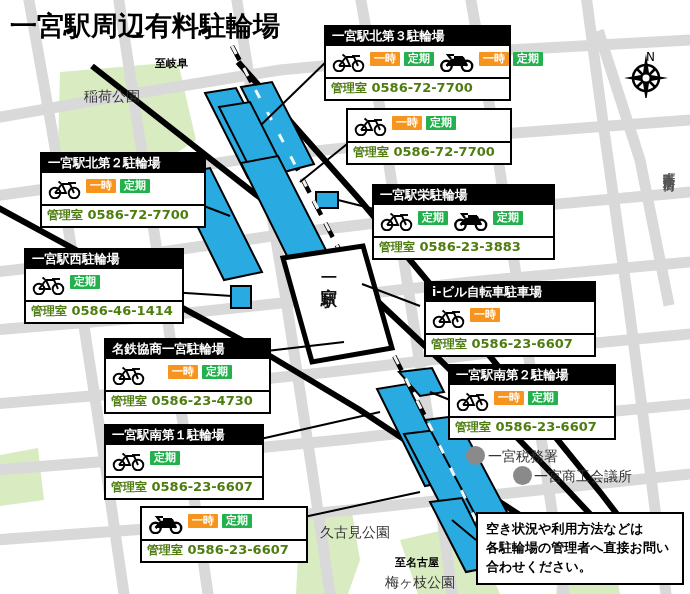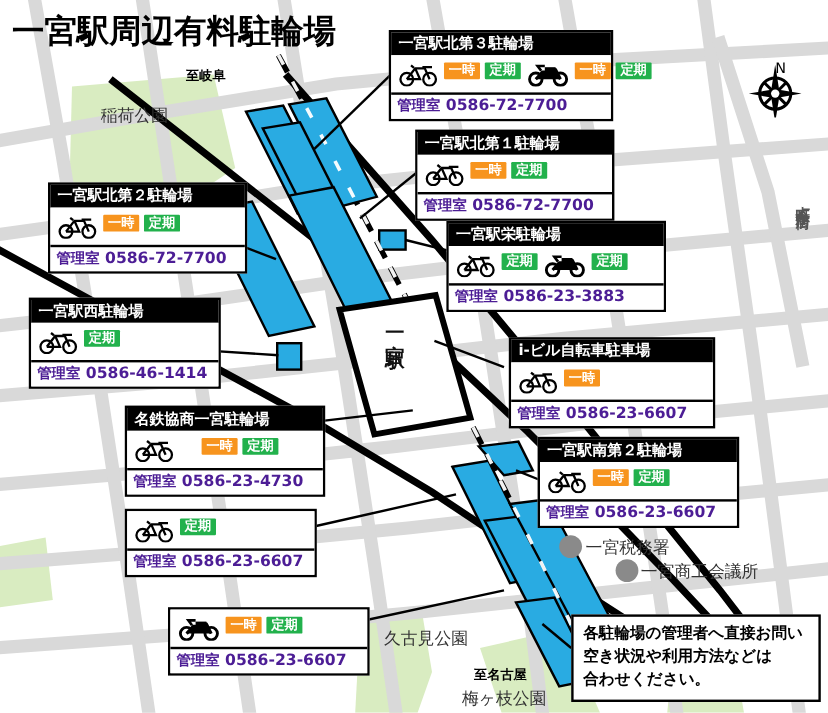--- a/index.html
+++ b/index.html
@@ -50,32 +50,32 @@
   .ib-head{
     background:#000;color:#fff;font-weight:bold;
     font-size:12.5px;padding:2px 6px 3px 6px;white-space:nowrap;line-height:1.15;
   }
   .ib-body{
     display:flex;align-items:center;gap:5px;
     padding:3px 6px;background:#fff;min-height:25px;
   }
   .ib-foot{
     border-top:2px solid #000;background:#fff;
-    font-size:13px;font-weight:bold;color:#4c1d95;
+    font-size:13px;font-weight:bold;color:#4d7c0f;
     padding:1px 5px 2px 5px;white-space:nowrap;letter-spacing:0px;
   }
   .ib-foot .kanri{font-size:12px;}
   .vehgroup{display:flex;align-items:flex-start;gap:4px;}
   .veh-ic{flex:0 0 auto;display:block;}
   .tag{
     color:#fff;font-weight:bold;font-size:11px;
     padding:1.5px 4px 2px 4px;line-height:1;white-space:nowrap;border-radius:1px;
   }
   .tag.ichiji{background:#f7941e;}
-  .tag.teiki{background:#22b14c;}
+  .tag.teiki{background:#22b14c;font-family:Liberation Serif, serif;}
 
   
   .notebox{
     position:absolute;background:#fff;border:2px solid #000;
     font-size:13px;font-weight:bold;color:#000;line-height:1.45;
     padding:6px 8px;box-sizing:border-box;
   }
   .notebox div{white-space:nowrap;}
 </style>
 </head>
@@ -220,21 +220,20 @@
         <span class="tag teiki">定期</span>
       </div>
     </div>
     <div class="ib-foot">
       <span class="kanri">管理室</span>
       <span>0586-72-7700</span>
     </div>
   </div>
 
   <div class="infobox" style="left:346px;top:108px;width:166px;">
-    <div class="ib-head">一宮駅北第１駐輪場</div>
     <div class="ib-body">
       <div class="vehgroup">
         <svg class="veh-ic" width="34" height="20" viewBox="0 0 34 20">
           <circle cx="7" cy="14" r="5.3" fill="none" stroke="#000" stroke-width="1.9"></circle>
           <circle cx="26" cy="14" r="5.3" fill="none" stroke="#000" stroke-width="1.9"></circle>
           <path d="M7,14 L14,5 L22,5 L26,14 M14,5 L18,14 L7,14" fill="none" stroke="#000" stroke-width="1.9"></path>
           <path d="M20,4 L28,4" stroke="#000" stroke-width="1.9"></path>
           <path d="M13,4.5 L10.5,2.5" stroke="#000" stroke-width="1.9"></path>
         </svg>
         <span class="tag ichiji">一時</span>
@@ -374,20 +373,21 @@
         <span class="tag teiki">定期</span>
       </div>
     </div>
     <div class="ib-foot">
       <span class="kanri">管理室</span>
       <span>0586-23-6607</span>
     </div>
   </div>
 
   <div class="infobox" style="left:104px;top:424px;width:160px;">
+    <div class="ib-head">一宮駅南第１駐輪場</div>
     <div class="ib-body">
       <div class="vehgroup">
         <svg class="veh-ic" width="34" height="20" viewBox="0 0 34 20">
           <circle cx="7" cy="14" r="5.3" fill="none" stroke="#000" stroke-width="1.9"></circle>
           <circle cx="26" cy="14" r="5.3" fill="none" stroke="#000" stroke-width="1.9"></circle>
           <path d="M7,14 L14,5 L22,5 L26,14 M14,5 L18,14 L7,14" fill="none" stroke="#000" stroke-width="1.9"></path>
           <path d="M20,4 L28,4" stroke="#000" stroke-width="1.9"></path>
           <path d="M13,4.5 L10.5,2.5" stroke="#000" stroke-width="1.9"></path>
         </svg>
         <span class="tag teiki">定期</span>
@@ -413,18 +413,18 @@
         <span class="tag teiki">定期</span>
       </div>
     </div>
     <div class="ib-foot">
       <span class="kanri">管理室</span>
       <span>0586-23-6607</span>
     </div>
   </div>
 
   <div class="notebox" style="left:476px;top:512px;width:208px;">
+    <div>空き状況や利用方法などは</div>
     <div>各駐輪場の管理者へ直接お問い</div>
-    <div>空き状況や利用方法などは</div>
     <div>合わせください。</div>
   </div>
 
 </div>
 
 </body></html>

